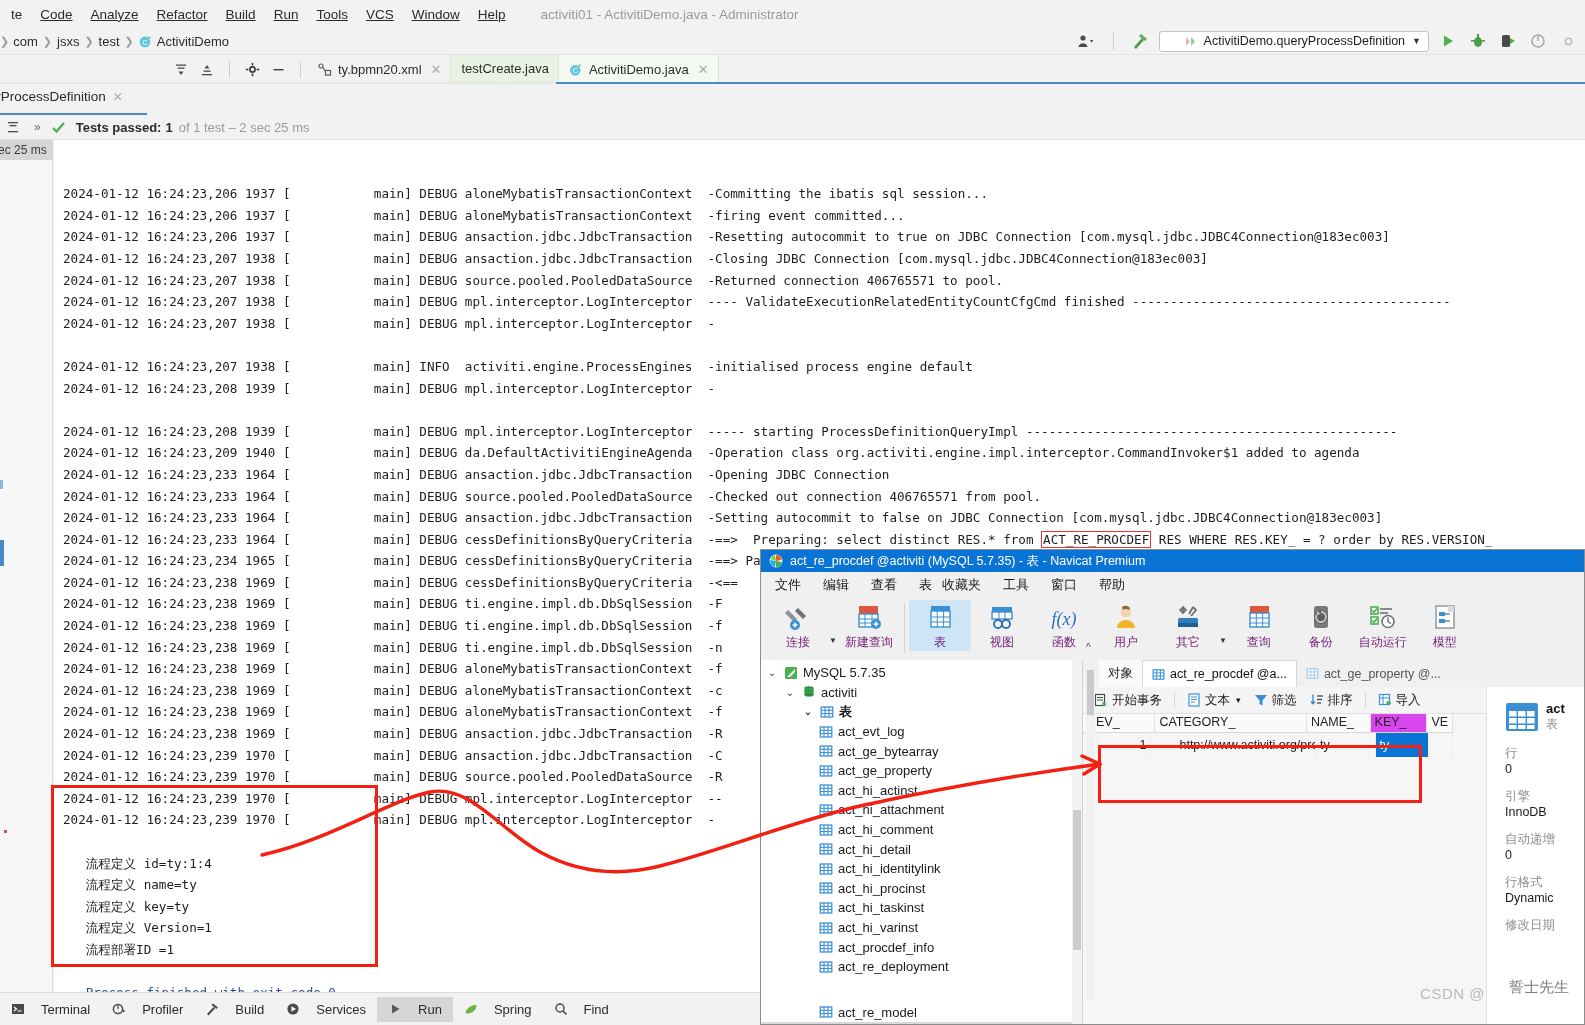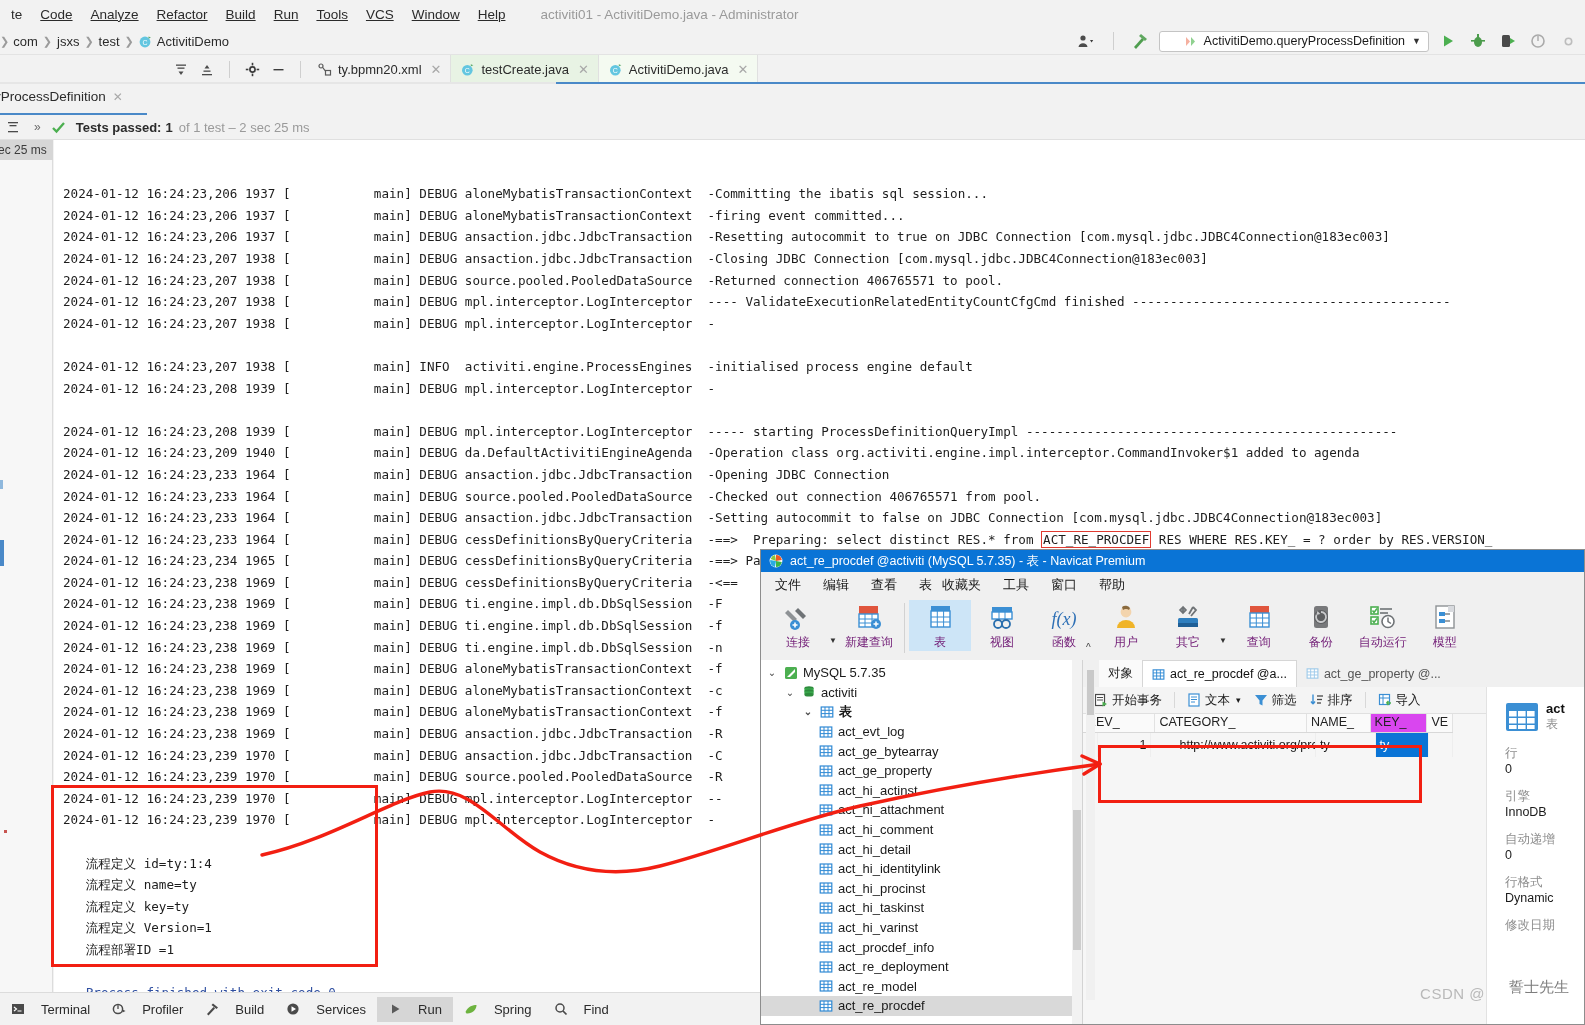--- a/index.html
+++ b/index.html
@@ -38,21 +38,21 @@
   .tabsrow {
     position:absolute; left:0; top:55px; width:1585px; height:29px;
     background:#f2f2f2; display:flex; align-items:stretch;
   }
   .tabs-tools { display:flex; align-items:center; gap:4px; margin-left:170px; }
   .vsep { width:1px; height:17px; background:#cfcfcf; margin:0 7px; align-self:center; }
   .etab {
     display:flex; align-items:center; gap:6px; padding:0 9px 0 10px;
     font-size:13px; color:#2b2b2b; border-right:1px solid #e0e0e0;
   }
-  .etab.sel-a { background:#e8f3e4; }
+  .etab.sel-a { background:#e8f3e4;flex-direction:column; }
   .etab.sel-b { background:#f4faf1; }
   .etab .x { color:#a8a8a8; font-size:13px; margin-left:3px; }
   .tabs-underline { position:absolute; left:556px; top:82px; width:1029px; height:2px; background:#4a89c8; }
   .tabs-underline2 { position:absolute; left:0; top:82px; width:556px; height:2px; background:#e6e6e6; }
 
   .runtab-row {
     position:absolute; left:0; top:86px; width:1585px; height:27px; background:#f2f2f2;
   }
   .runtab { position:absolute; left:-18px; top:3px; display:flex; align-items:center; gap:7px;
             font-size:13.5px; color:#2b2b2b; }
@@ -763,21 +763,21 @@
               <svg width="14" height="14" viewBox="0 0 14 14">
                 <rect x="1.2" y="2" width="11.6" height="10" fill="#fff" stroke="#2f89d4" stroke-width="1.2"></rect>
                 <line x1="1.2" y1="5.3" x2="12.8" y2="5.3" stroke="#2f89d4" stroke-width="1"></line>
                 <line x1="1.2" y1="8.6" x2="12.8" y2="8.6" stroke="#2f89d4" stroke-width="1"></line>
                 <line x1="5" y1="2" x2="5" y2="12" stroke="#2f89d4" stroke-width="1"></line>
                 <line x1="9" y1="2" x2="9" y2="12" stroke="#2f89d4" stroke-width="1"></line>
               </svg>
             </span>
             <span>act_re_deployment</span>
           </div>
-          <div class="tnode" style="padding-left: 58px;">
+          <div class="tnode" style="padding-left: 58px; margin-top: 26px;">
             <span style="display: flex;">
               <svg width="14" height="14" viewBox="0 0 14 14">
                 <rect x="1.2" y="2" width="11.6" height="10" fill="#fff" stroke="#2f89d4" stroke-width="1.2"></rect>
                 <line x1="1.2" y1="5.3" x2="12.8" y2="5.3" stroke="#2f89d4" stroke-width="1"></line>
                 <line x1="1.2" y1="8.6" x2="12.8" y2="8.6" stroke="#2f89d4" stroke-width="1"></line>
                 <line x1="5" y1="2" x2="5" y2="12" stroke="#2f89d4" stroke-width="1"></line>
                 <line x1="9" y1="2" x2="9" y2="12" stroke="#2f89d4" stroke-width="1"></line>
               </svg>
             </span>
             <span>act_re_model</span>

